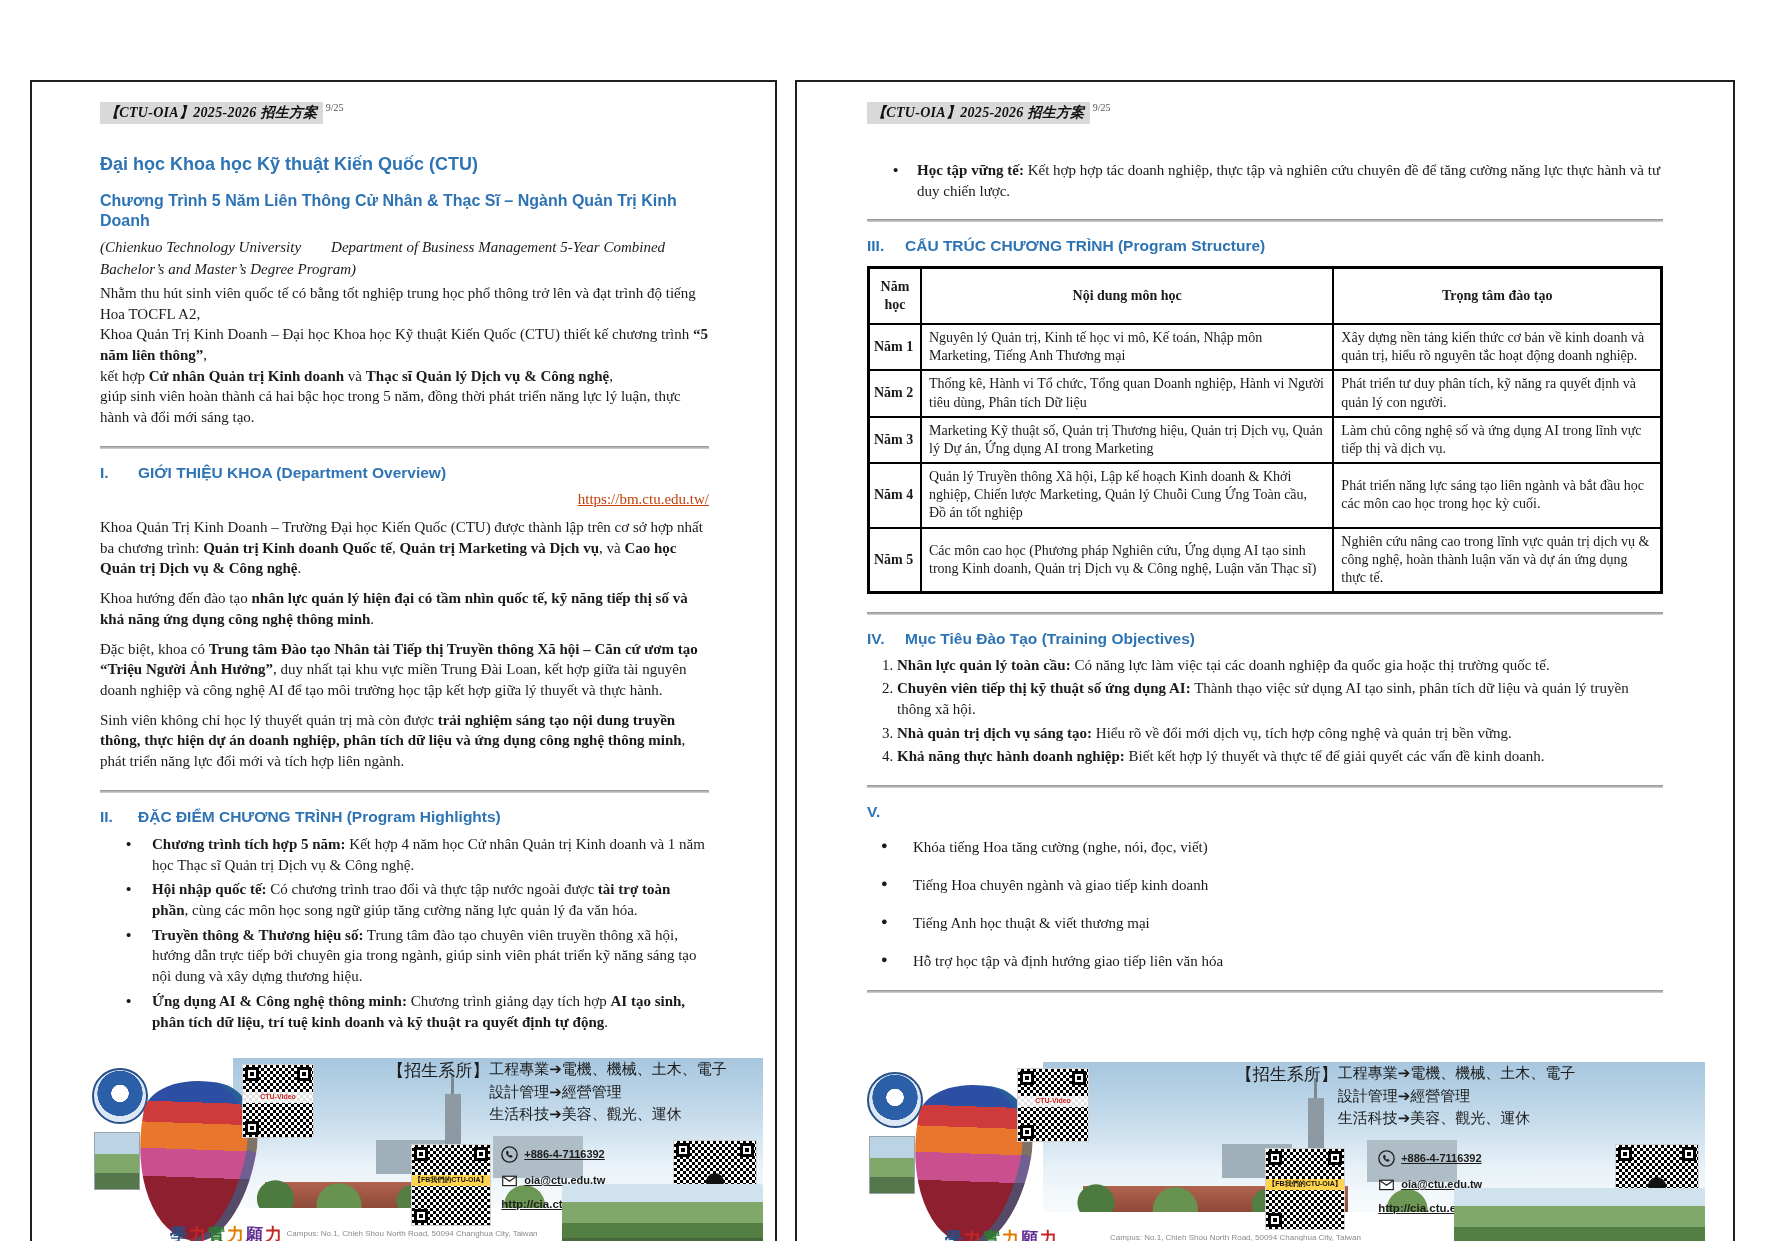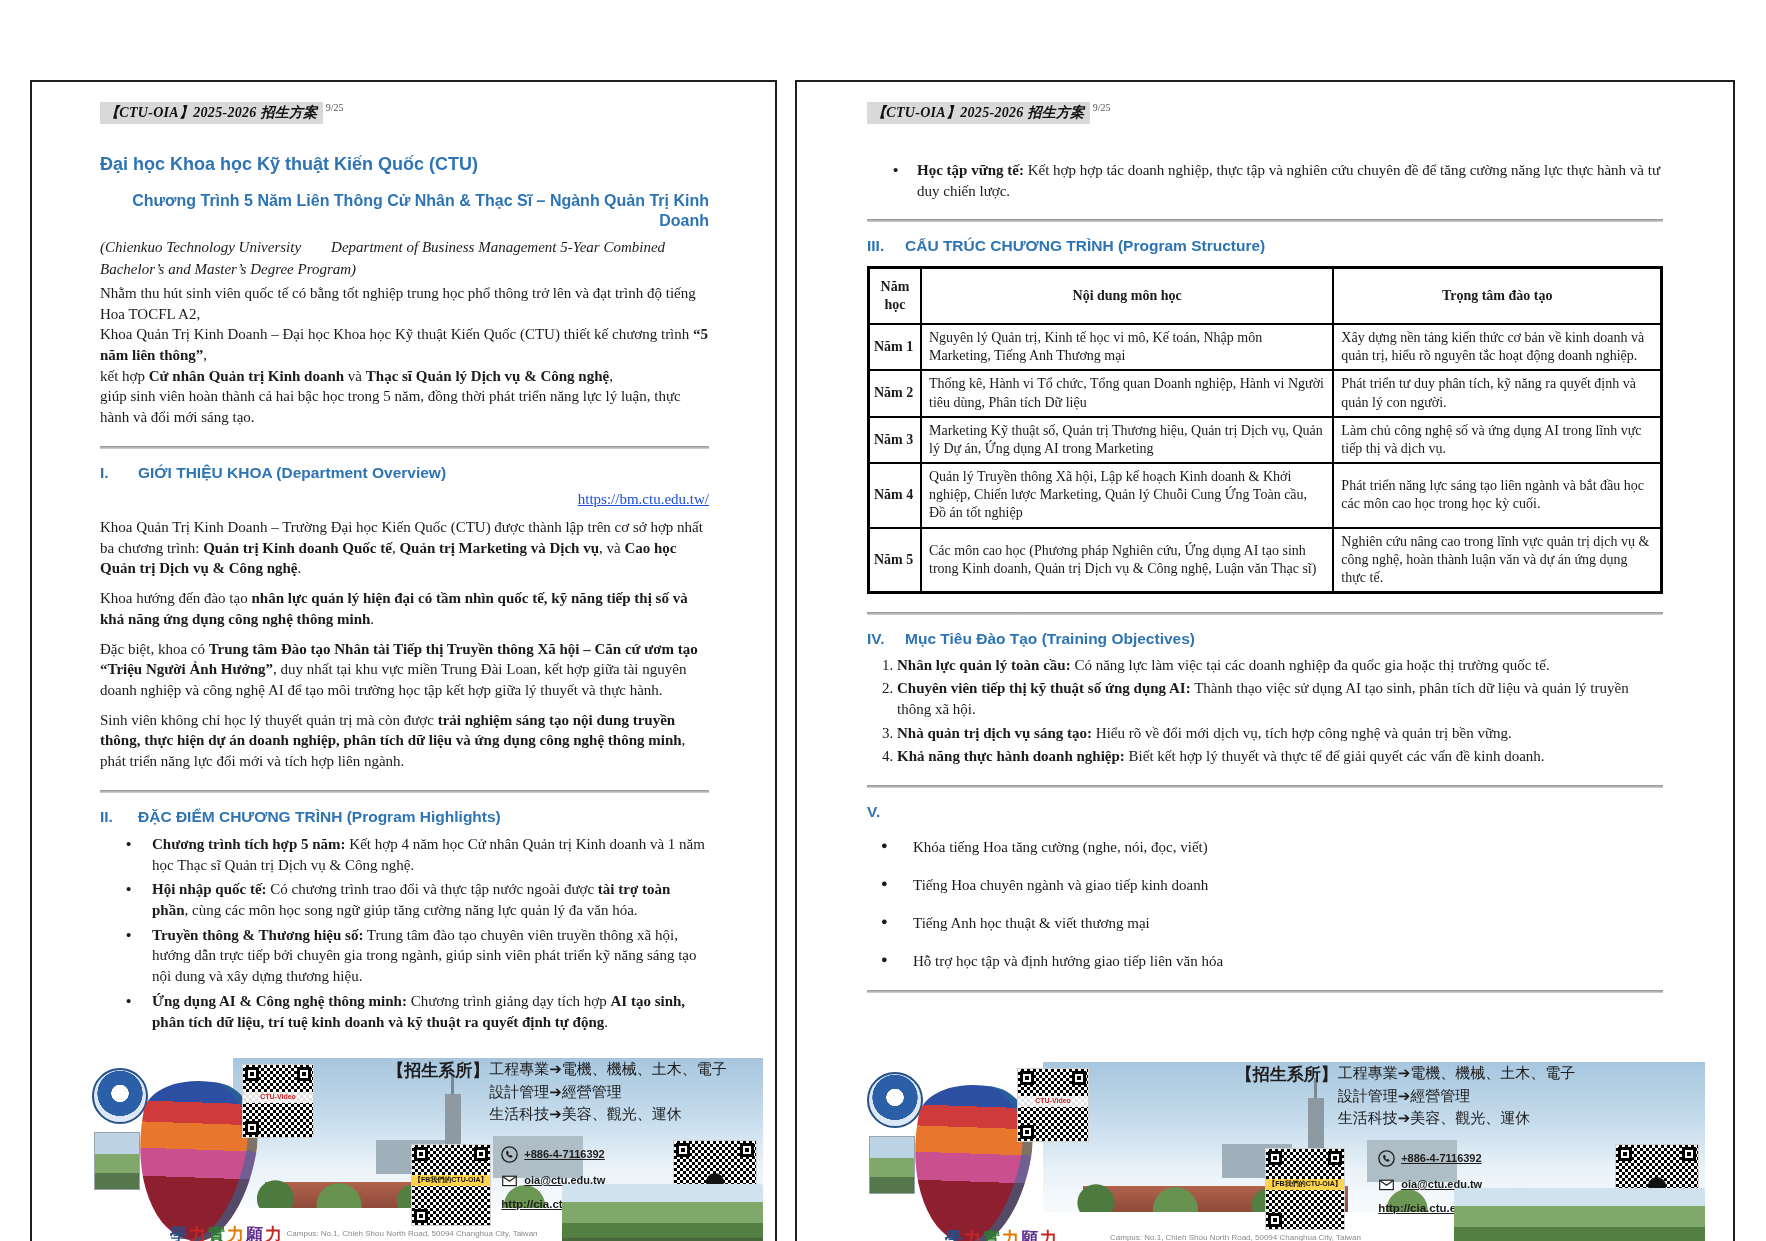--- a/index.html
+++ b/index.html
@@ -10,31 +10,31 @@
   .page-right{left:795px;width:940px;}
   .content{position:absolute;top:0;left:0;right:0;}
   .page-left .content{padding:20px 66px 0 68px;}
   .page-right .content{padding:20px 70px 0 70px;}
 
   .hdr-badge{display:inline-block;background:#d9d9d9;color:#111;
              font:italic bold 14px/1.25 "Liberation Serif", serif;padding:2px 5px;letter-spacing:.3px;}
   .hdr-sup{font:10px "Liberation Serif", serif;color:#555;vertical-align:super;margin-left:3px;}
 
   .title{color:#2e74b5;font:bold 18px/1.2 "Liberation Sans", sans-serif;margin:30px 0 0;}
-  .subtitle{color:#2e74b5;font:bold 16px/1.25 "Liberation Sans", sans-serif;margin:16px 0 0;text-align:right;}
+  .subtitle{color:#2e74b5;font:bold 16px/1.25 "Liberation Sans", sans-serif;margin:16px 0 0;}
   .en-line{font:italic 15px/1.45 "Liberation Serif", serif;margin:6px 0 0;}
   .body-p{font:15px/1.38 "Liberation Serif", serif;margin:2px 0 0;}
   .para{font:15px/1.38 "Liberation Serif", serif;margin:9px 0 0;}
 
   .rule{height:3px;background:linear-gradient(#8f8f8f,#d6d6d6);margin:18px 0 0;}
   .sec{display:flex;gap:14px;color:#2e74b5;font:bold 15.5px/1.25 "Liberation Sans", sans-serif;margin:14px 0 0;}
   .sec .num{min-width:24px;}
 
   .link-line{text-align:right;margin:8px 0 0;}
-  a.doc-link{color:#1d4ed8;font:15px "Liberation Serif", serif;text-decoration:underline;}
+  a.doc-link{color:#c2410c;font:15px "Liberation Serif", serif;text-decoration:underline;}
 
   ul.dots{list-style:none;margin:8px 0 0;padding:0;}
   ul.dots li{position:relative;padding-left:52px;font:15px/1.38 "Liberation Serif", serif;margin:4px 0 0;}
   ul.dots li::before{content:"\2022";position:absolute;left:26px;top:0;font-weight:bold;}
   ul.dots.tight li{padding-left:50px;}
 
   ol.nums{margin:6px 0 0;padding-left:30px;}
   ol.nums li{font:15px/1.38 "Liberation Serif", serif;margin:3px 0 0;}
 
   ul.disc{list-style:none;margin:8px 0 0;padding:0;}
@@ -89,21 +89,21 @@
             font:bold 7px/1.2 "Liberation Sans", sans-serif;background:rgba(255,255,255,.88);padding:1px 0;}
   .qr-label.red{color:#d22020;}
   .qr-label.yellow{color:#111;background:#ffd34d;}
   .qr-fb{left:47.5%;top:88px;width:78px;height:80px;}
   .qr-line{right:6px;top:84px;width:82px;height:82px;}
   .qr-line::after{content:"";position:absolute;left:50%;top:50%;width:18px;height:18px;margin:-9px 0 0 -9px;
                   border-radius:50%;background:#111;}
 
   .recruit{position:absolute;left:44%;top:2px;white-space:nowrap;
            font:15px/1.5 "Liberation Sans", sans-serif;color:#1c1c1c;}
-  .recruit .rt{font-size:17px;font-weight:bold;vertical-align:top;}
+  .recruit .rt{font-size:17px;font-weight:normal;vertical-align:top;}
   .recruit .rls{display:inline-block;}
   .recruit .rls span{display:block;}
 
   .contact{position:absolute;left:61%;top:90px;font:bold 11px/1.2 "Liberation Sans", sans-serif;}
   .contact .row{display:flex;align-items:center;gap:6px;margin:0 0 9px;}
   .contact a{color:#1c1c1c;text-decoration:underline;}
   .cicon{width:17px;height:17px;flex:0 0 auto;}
   .contact .url a{font-size:11.5px;}
 
   .photo-strip{position:absolute;right:0;bottom:2px;width:30%;height:60px;

